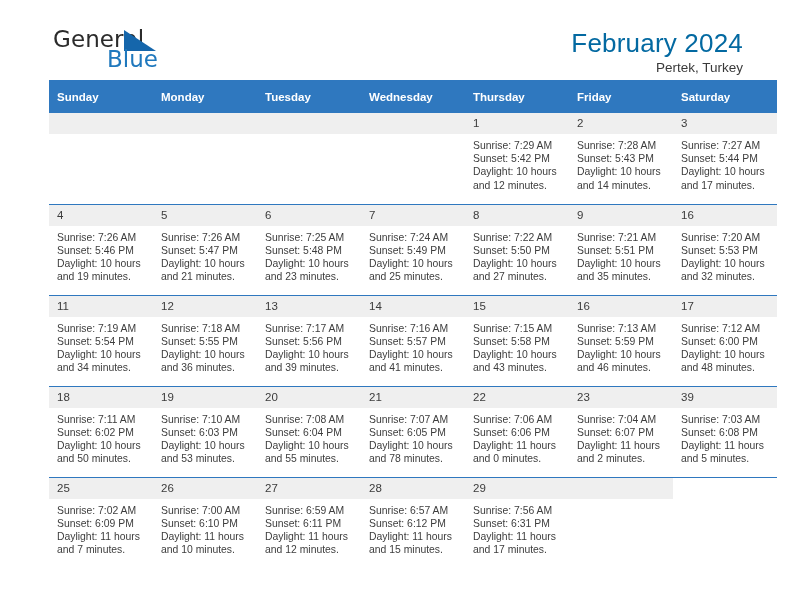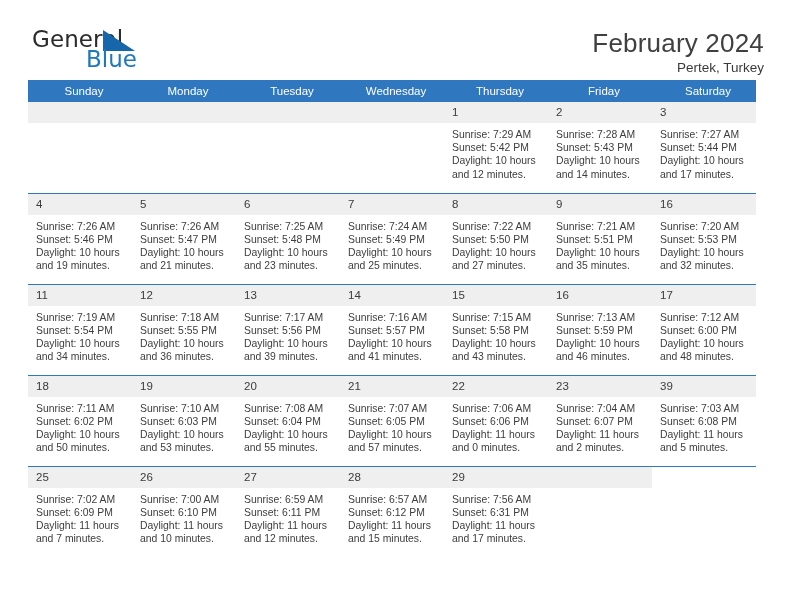--- a/index.html
+++ b/index.html
@@ -14,21 +14,21 @@
     height: 612px;
     font-family: "Liberation Sans", sans-serif;
     color: #333333;
     overflow: hidden;
   }
 
   .page {
     position: relative;
     width: 792px;
     height: 612px;
-    padding: 0 28px;
+    padding: 0 49px;
   }
 
   
   .topbar {
     display: flex;
     align-items: flex-start;
     justify-content: space-between;
     height: 72px;
     padding-top: 26px;
   }
@@ -68,46 +68,46 @@
     border-top: 21px solid transparent;
   }
 
   .titleblock {
     text-align: right;
     padding-top: 2px;
   }
   .month-title {
     font-size: 26px;
     font-weight: 400;
-    color: #404040;
+    color: #0369a1;
     font-family: "Liberation Sans", sans-serif;
     line-height: 30px;
     letter-spacing: 0.2px;
   }
   .location {
     font-size: 13.5px;
     color: #3a3a3a;
     line-height: 20px;
   }
 
   
   .calendar {
     width: 728px;
     border-collapse: collapse;
     table-layout: fixed;
     margin-top: 8px;
   }
   .calendar th {
     background: #2f78bf;
     color: #ffffff;
-    font-weight: normal;
+    font-weight: bold;
     font-size: 11.5px;
-    text-align: center;
+    text-align: left;
     padding: 5px 0 5px 8px;
-    height: 22px;
+    height: 33px;
     border: none;
   }
   .calendar td {
     vertical-align: top;
     padding: 0;
     height: 91px;
     border-top: 1.5px solid #2f78bf;
     background: #ffffff;
   }
   .calendar tr.week:first-child td {
@@ -366,21 +366,21 @@
               <div>Daylight: 10 hours</div>
               <div>and 55 minutes.</div>
             </div>
           </td>
           <td>
             <div class="daynum">21</div>
             <div class="info">
               <div>Sunrise: 7:07 AM</div>
               <div>Sunset: 6:05 PM</div>
               <div>Daylight: 10 hours</div>
-              <div>and 57 minutes.</div>
+              <div>and 78 minutes.</div>
             </div>
           </td>
           <td>
             <div class="daynum">22</div>
             <div class="info">
               <div>Sunrise: 7:06 AM</div>
               <div>Sunset: 6:06 PM</div>
               <div>Daylight: 11 hours</div>
               <div>and 0 minutes.</div>
             </div>

